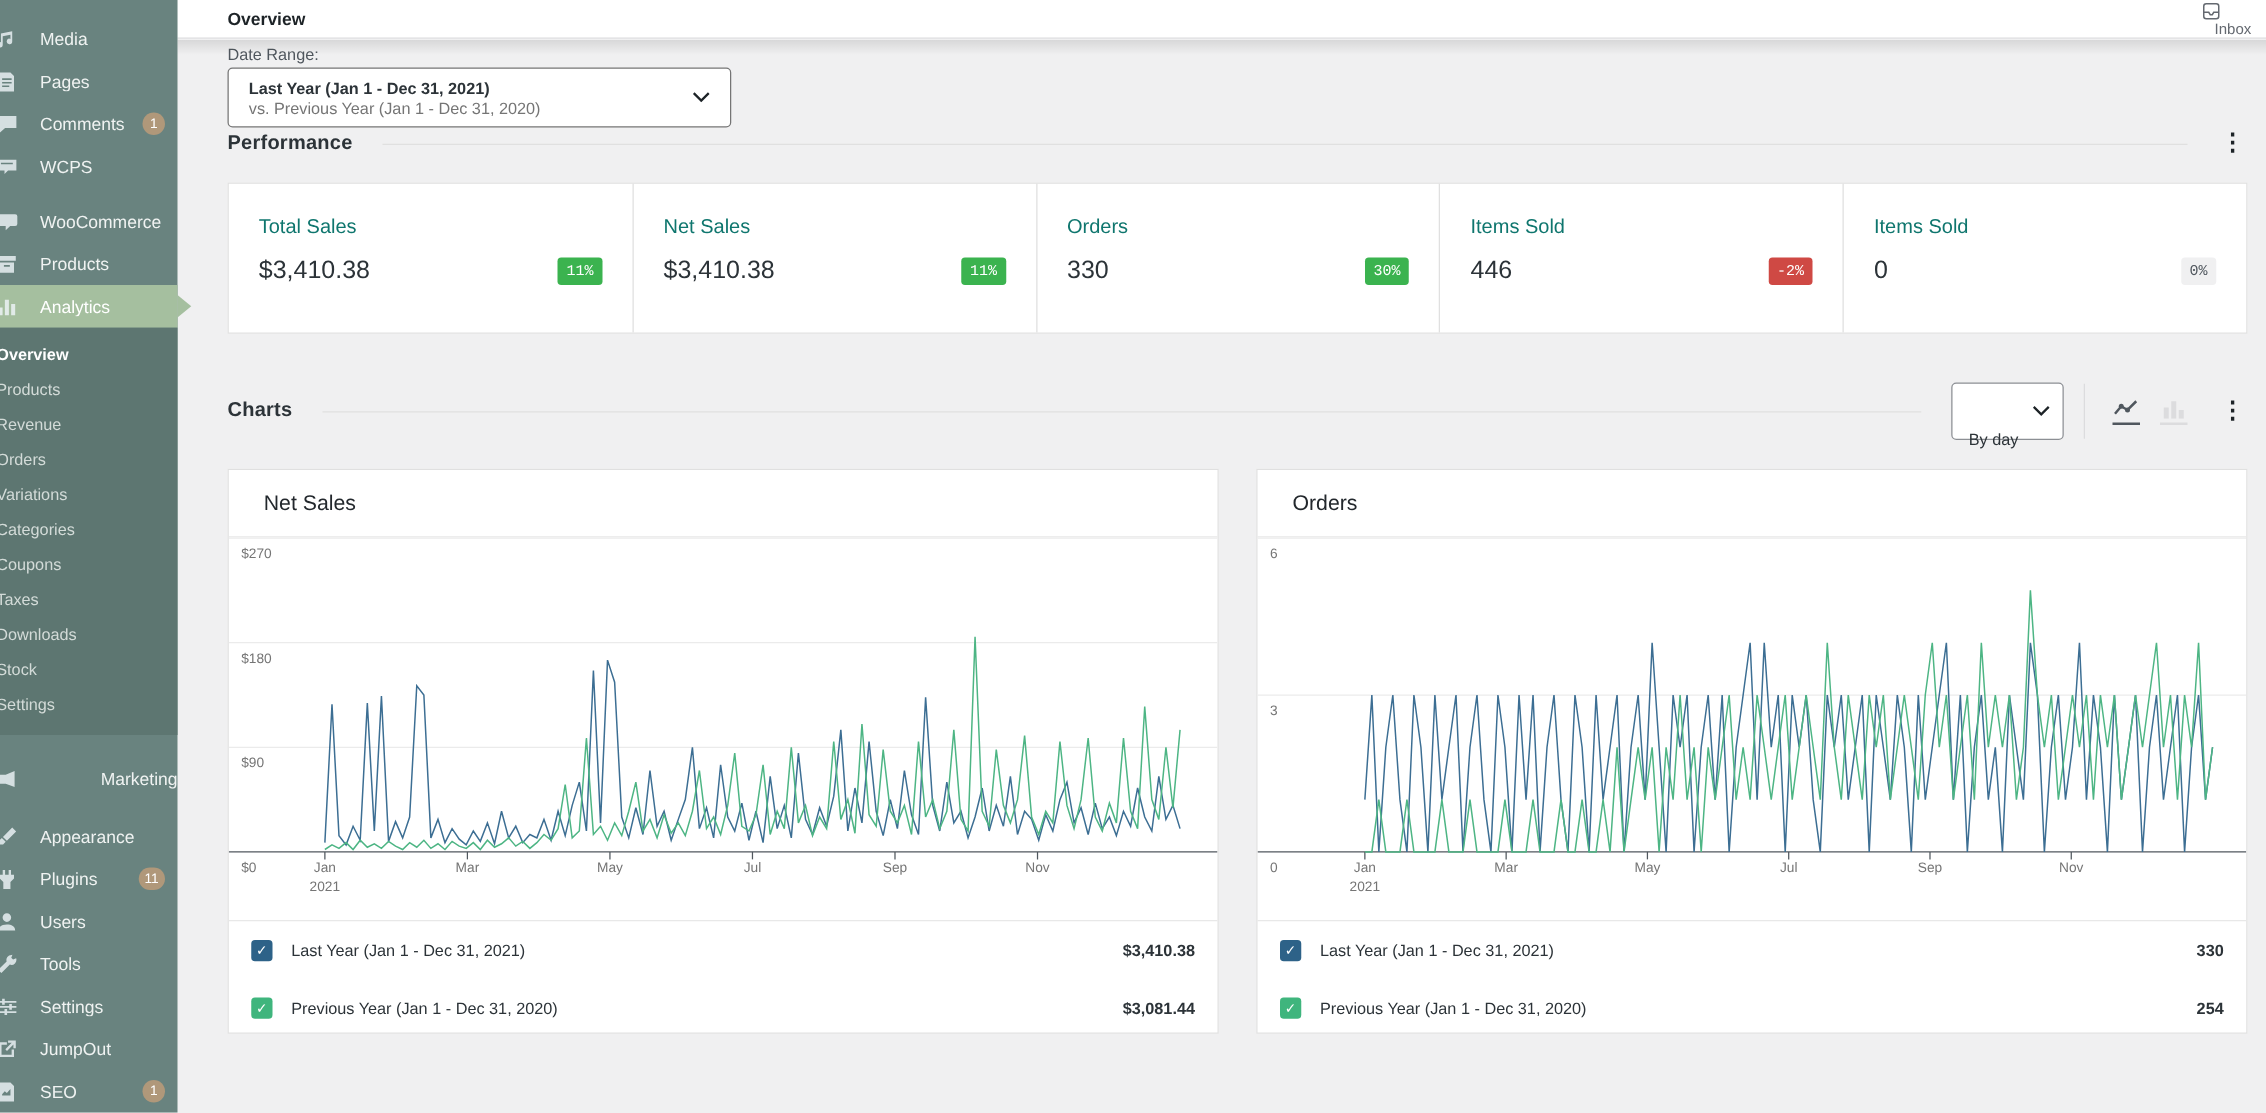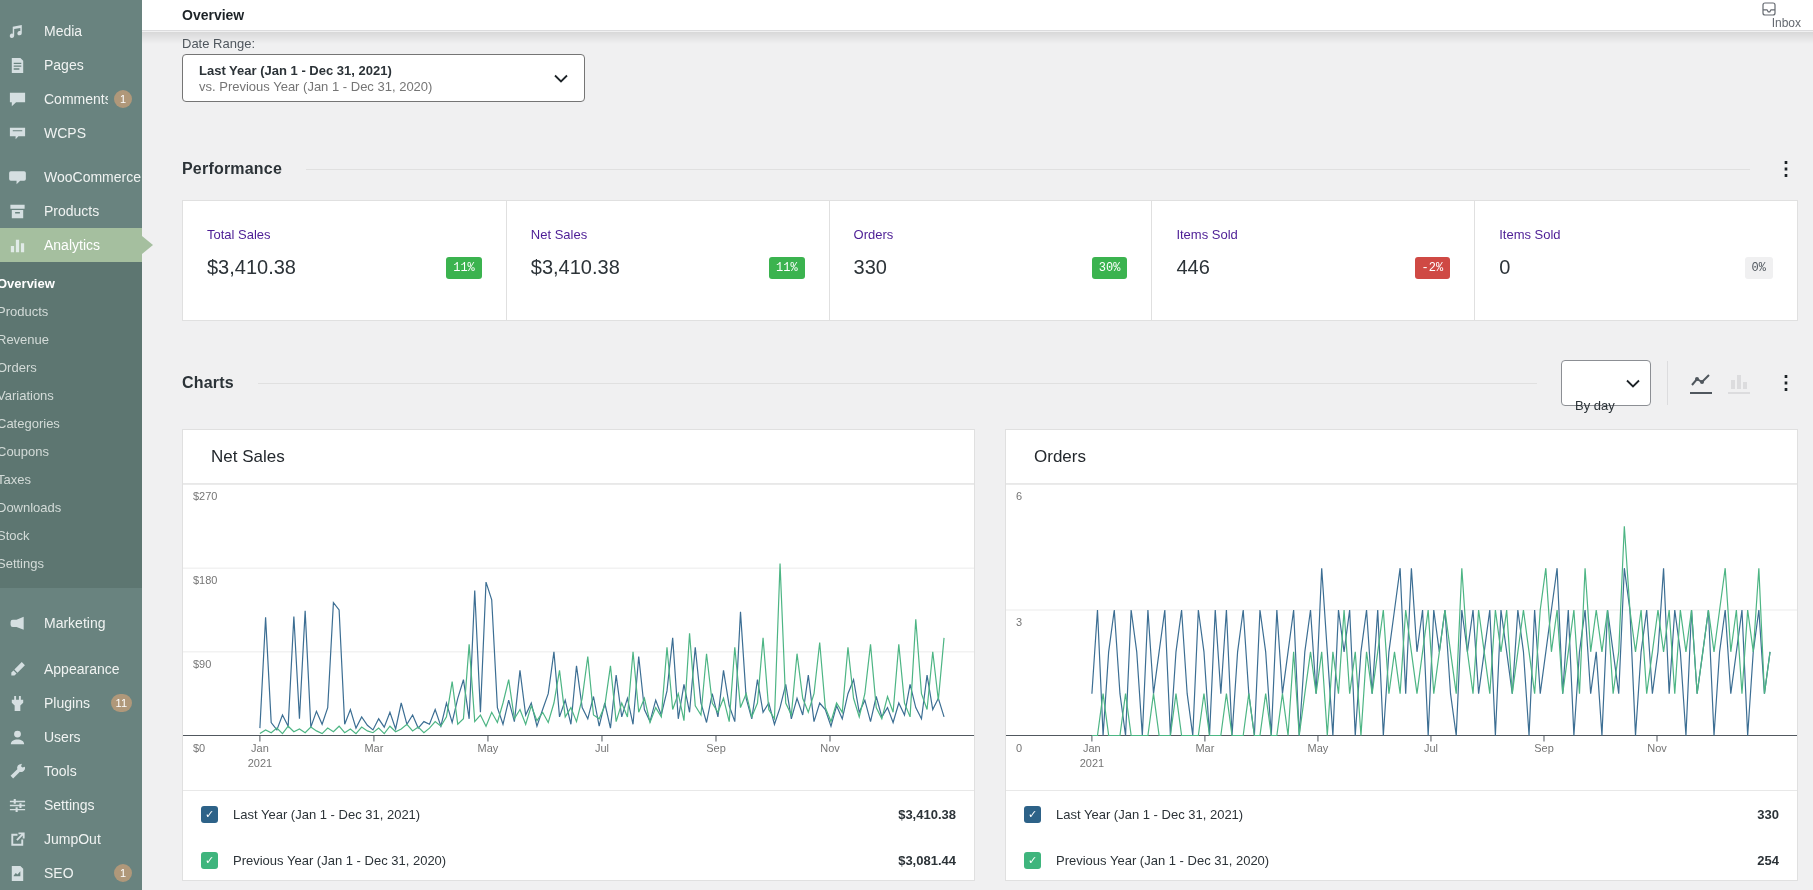--- a/index.html
+++ b/index.html
@@ -12,24 +12,24 @@
     color:#1d2327;
   }
   
   #sidebar {
     position:absolute; left:0; top:0; width:142px; height:890px;
     background:#69837f; z-index:5;
   }
   .side-list-top { padding-top:14px; }
   .side-item {
     position:relative; height:34px; display:flex; align-items:center;
-    padding-left:12px; color:#f0f3f2; font-size:14px; cursor:pointer; white-space:nowrap;
+    padding-left:0; color:#f0f3f2; font-size:14px; cursor:pointer; white-space:nowrap;
   }
   .side-item.gap-top { margin-top:10px; }
-  .side-item.gap-bottom { margin-bottom:12px; }
+  .side-item.gap-bottom { margin-bottom:12px;text-align:right; }
   .s-icon { width:26px; height:20px; margin-left:-4px; margin-right:10px; flex:none;
             color:rgba(240,246,250,.8); display:flex; align-items:center; }
   .s-icon svg { width:19px; height:19px; fill:currentColor; }
   .s-label { flex:1; overflow:hidden; }
   .s-badge {
     background:#b0987a; color:#fff; font-size:11px; line-height:18px; min-width:18px;
     text-align:center; border-radius:9px; padding:0 5px; margin-right:10px; margin-left:6px; flex:none;
   }
   .side-item.active { background:#a5bf9f; color:#fff; }
   .side-item.active::after {
@@ -72,32 +72,32 @@
     margin-top:3px; width:403px; height:48px; background:#fff;
     border:1px solid #757575; border-radius:4px; display:flex; align-items:center;
     padding:0 16px; cursor:pointer;
   }
   .ds-text { flex:1; }
   .ds-primary { font-size:13px; font-weight:bold; color:#2c3338; line-height:16px; }
   .ds-secondary { font-size:13px; color:#757575; line-height:15px; }
   .chev svg { width:14px; height:9px; stroke:#1d2327; stroke-width:1.8; fill:none; }
   
   .sec-head { display:flex; align-items:center; height:26px; }
-  .sec-head.perf { margin-top:54px; }
+  .sec-head.perf { }
   .sec-head h2 { font-size:16px; font-weight:bold; color:#2c3338; letter-spacing:.2px; }
   .rule { flex:1; border-top:1px solid #e0e0e0; margin:0 24px; }
   .kebab { font-size:19px; font-weight:bold; color:#1d2327; width:24px; text-align:center; cursor:pointer; line-height:24px; }
   
   #stat-grid {
     margin-top:18px; display:grid; grid-template-columns:repeat(5,1fr);
     background:#fff; border:1px solid #e0e0e0; height:121px;
   }
   .stat-card { padding:26px 24px 0 24px; border-left:1px solid #e0e0e0; position:relative; }
   .stat-card:first-child { border-left:none; }
-  .stat-label { font-size:13px; color:#4c1d95; }
+  .stat-label { font-size:16px; color:#0f766e; }
   .stat-valrow { margin-top:14px; display:flex; align-items:center; }
   .stat-value { font-size:20px; font-weight:500; color:#2c3338; flex:1; }
   .stat-badge { font-size:12px; color:#fff; border-radius:3px; padding:4px 7px;font-family:Liberation Mono, monospace; }
   .stat-badge.up { background:#3bb34f; }
   .stat-badge.down { background:#cf4944; }
   .stat-badge.flat { background:#f0f0f1; color:#50575e; }
   
   .sec-head.charts { margin-top:38px; height:48px; }
   .interval-select {
     width:90px; height:46px; background:#fff; border:1px solid #8c8f94; border-radius:4px;

